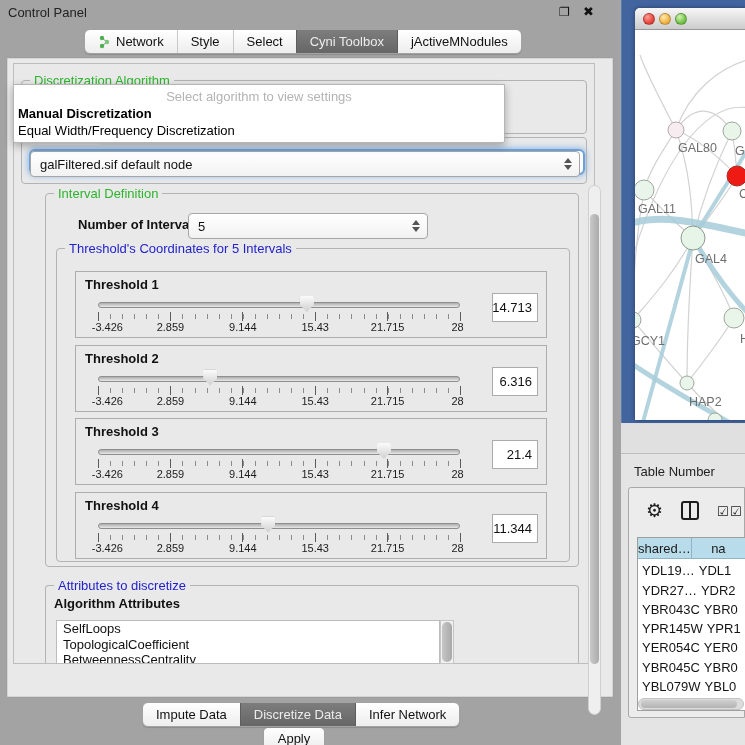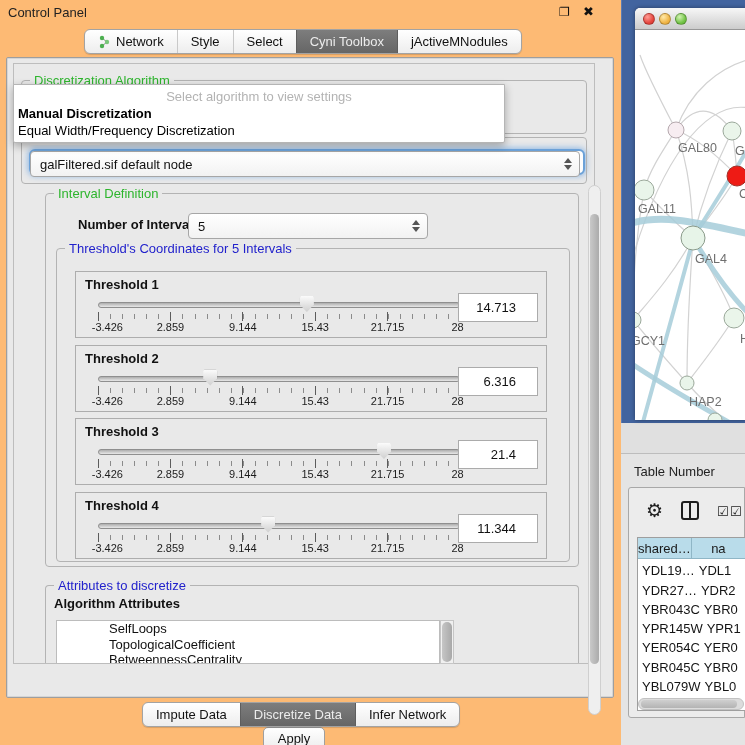--- a/index.html
+++ b/index.html
@@ -3,21 +3,21 @@
 <meta charset="utf-8">
 <style>
   * { margin:0; padding:0; box-sizing:border-box; }
   html,body { width:745px; height:745px; overflow:hidden;
     font-family:"Liberation Sans","DejaVu Sans",sans-serif;
     background:#e0e0e0; position:relative; }
   #stage { position:absolute; inset:0; width:745px; height:745px; }
 
   
   #control-panel { position:absolute; left:0; top:0; width:621px; height:745px;
-    background:#fdba74; }
+    background:#a3a3a3; }
   #cp-titlebar { position:absolute; left:0; top:0; width:100%; height:24px; }
   #cp-title { position:absolute; left:8px; top:5px; font-size:13px; color:#222; }
   .win-btn { position:absolute; top:4px; font-size:13px; color:#111; cursor:default; }
   #cp-float { left:559px; top:5px; font-size:12px; }
   #cp-close { left:583px; font-weight:bold; }
 
   
   .tabstrip { position:absolute; display:flex; height:25px;
     border:1px solid #a3a3a3; border-radius:6px; overflow:hidden;
     background:linear-gradient(#ffffff,#ededed); box-shadow:0 1px 1px rgba(0,0,0,.15); }
@@ -85,27 +85,27 @@
     background:linear-gradient(#fbfbfb,#cfcfcf);
     clip-path:polygon(8% 0,92% 0,100% 12%,100% 55%,50% 100%,0 55%,0 12%);
     filter:drop-shadow(0 0 1px #777); }
   .thr-ticks { position:absolute; left:0; top:13px; width:100%; height:9px; }
   .thr-ticks .minor { position:absolute; left:0; top:2px; width:100%; height:5px;
     background:repeating-linear-gradient(90deg,#8b8b8b 0 1px,transparent 1px 12.07px); }
   .thr-ticks .major { position:absolute; top:0; width:1px; height:9px; background:#5c5c5c; }
   .thr-ticklabels { position:absolute; left:0; top:22px; width:100%; height:12px; }
   .thr-ticklabels span { position:absolute; font-size:11px; font-weight:normal;
     color:#1c1c1c; transform:translateX(-50%); white-space:nowrap; }
-  .thr-value { position:absolute; right:8px; top:21px; width:80px; height:29px;
+  .thr-value { position:absolute; right:8px; top:21px; width:46px; height:29px;
     background:#ffffff; border:1px solid #ababab; font-size:13px; color:#111;
-    display:flex; align-items:center; justify-content:flex-end; padding:0 21px; }
+    display:flex; align-items:center; justify-content:flex-end; padding:0 5px; }
 
   
   #attr-list { position:absolute; left:10px; top:34px; width:384px; height:44px;
-    background:#ffffff; border:1px solid #bcbcbc; overflow:hidden;padding-left:46px; }
+    background:#ffffff; border:1px solid #bcbcbc; overflow:hidden; }
   #attr-list .row { font-size:13px; color:#111; padding:0 0 0 6px; line-height:15.5px; }
   #attr-vscroll { position:absolute; left:394px; top:34px; width:14px; height:44px;
     background:#f0f0f0; border:1px solid #c6c6c6; }
   #attr-vscroll .thumb { position:absolute; left:1px; top:1px; width:10px; height:40px;
     border-radius:5px; background:linear-gradient(90deg,#c6c6c6,#a9a9a9); }
 
   #apply-btn { position:absolute; left:256px; top:669px; width:62px; height:23px;
     background:linear-gradient(#ffffff,#ededed); border:1px solid #9f9f9f;
     border-radius:5px; font-size:13px; color:#111; display:flex;
     align-items:center; justify-content:center; cursor:default; }

